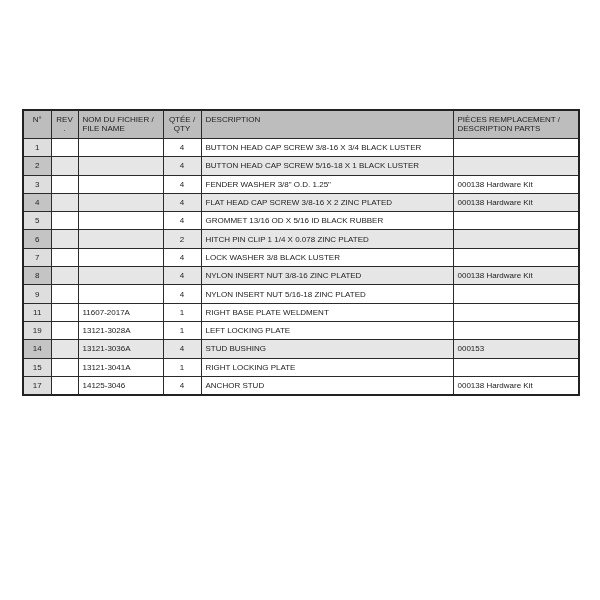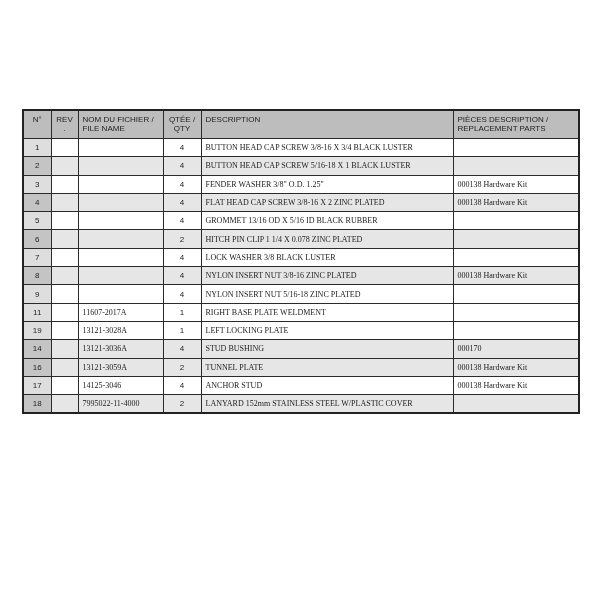--- a/index.html
+++ b/index.html
@@ -20,42 +20,42 @@
     background: #bdbdbd; font-weight: normal; vertical-align: top;
     text-align: left; padding-top: 4px; height: 23px; white-space: normal;
   }
   th.c-no, th.c-rev, th.c-qty { text-align: center !important; }
   td.c-no { text-align: center; background: #dadada; }
   td.c-qty { text-align: center; }
   tr.alt td { background: #e6e6e6; }
   tr.alt td.c-no { background: #c4c4c4; }
   tr.plain td { background: #ffffff; }
   tr.plain td.c-no { background: #dedede; }
-  td.c-desc, td.c-file, td.c-parts { text-align: left; font-family: Liberation Serif, serif; }
+  td.c-desc, td.c-file, td.c-parts { text-align: left; }
 </style>
 </head>
 <body>
 
 <table class="parts">
   <colgroup>
     <col style="width:28px">
     <col style="width:27px">
     <col style="width:85px">
     <col style="width:38px">
     <col style="width:252px">
     <col style="width:126px">
   </colgroup>
   <thead>
     <tr>
       <th class="c-no">N°</th>
       <th class="c-rev">REV .</th>
       <th class="c-file">NOM DU FICHIER / FILE NAME</th>
       <th class="c-qty">QTÉE / QTY</th>
       <th class="c-desc">DESCRIPTION</th>
-      <th class="c-parts">PIÈCES DESCRIPTION / REPLACEMENT PARTS</th>
+      <th class="c-parts">PIÈCES REMPLACEMENT / DESCRIPTION PARTS</th>
     </tr>
   </thead>
   <tbody id="rows">
       <tr class="plain">
         <td class="c-no">1</td>
         <td class="c-rev"></td>
         <td class="c-file"></td>
         <td class="c-qty">4</td>
         <td class="c-desc">BUTTON HEAD CAP SCREW 3/8-16 X 3/4 BLACK LUSTER</td>
         <td class="c-parts"></td>
@@ -139,40 +139,32 @@
         <td class="c-qty">1</td>
         <td class="c-desc">LEFT LOCKING PLATE</td>
         <td class="c-parts"></td>
       </tr>
       <tr class="alt">
         <td class="c-no">14</td>
         <td class="c-rev"></td>
         <td class="c-file">13121-3036A</td>
         <td class="c-qty">4</td>
         <td class="c-desc">STUD BUSHING</td>
-        <td class="c-parts">000170</td>
+        <td class="c-parts">000153</td>
       </tr>
-      <tr class="alt">
-        <td class="c-no">16</td>
+      <tr class="plain">
+        <td class="c-no">15</td>
         <td class="c-rev"></td>
-        <td class="c-file">13121-3059A</td>
-        <td class="c-qty">2</td>
-        <td class="c-desc">TUNNEL PLATE</td>
-        <td class="c-parts">000138 Hardware Kit</td>
+        <td class="c-file">13121-3041A</td>
+        <td class="c-qty">1</td>
+        <td class="c-desc">RIGHT LOCKING PLATE</td>
+        <td class="c-parts"></td>
       </tr>
       <tr class="plain">
         <td class="c-no">17</td>
         <td class="c-rev"></td>
         <td class="c-file">14125-3046</td>
         <td class="c-qty">4</td>
         <td class="c-desc">ANCHOR STUD</td>
         <td class="c-parts">000138 Hardware Kit</td>
       </tr>
-      <tr class="alt">
-        <td class="c-no">18</td>
-        <td class="c-rev"></td>
-        <td class="c-file">7995022-11-4000</td>
-        <td class="c-qty">2</td>
-        <td class="c-desc">LANYARD 152mm STAINLESS STEEL W/PLASTIC COVER</td>
-        <td class="c-parts"></td>
-      </tr>
     </tbody>
 </table>
 
 </body></html>

